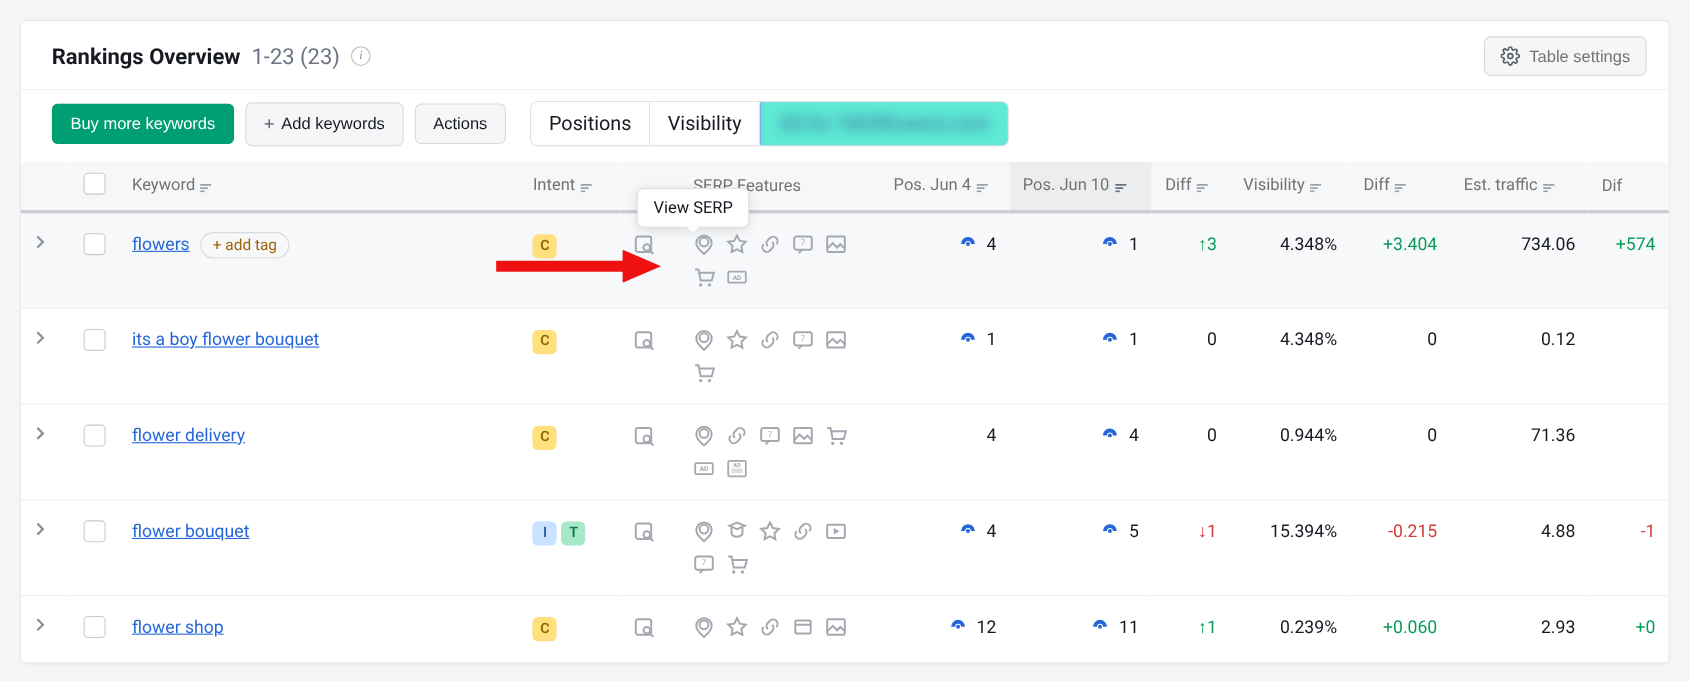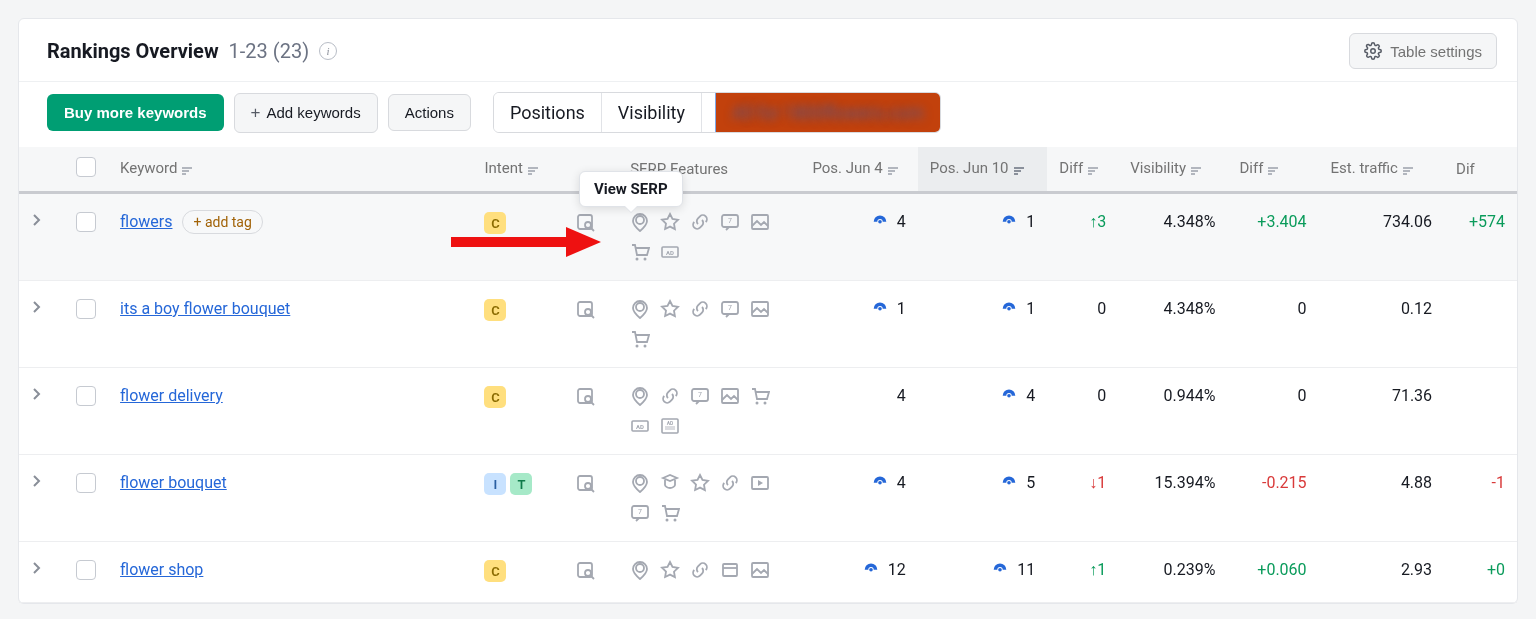--- a/index.html
+++ b/index.html
@@ -42,36 +42,36 @@
   .toolbar {
     display: flex; align-items: center; gap: 10px;
     padding: 10px 20px 14px 28px;
     border-top: 1px solid #eef0f2;
   }
   .btn {
     display: inline-flex; align-items: center; gap: 6px;
     border-radius: 6px; padding: 9px 16px; cursor: pointer;
     font-size: 15px; border: 1px solid transparent;
   }
-  .btn-primary { background: #009e73; color: #fff; font-weight: 700; }
+  .btn-primary { background: #009e73; color: #fff; font-weight: 400; }
   .btn-secondary { background: #f5f6f7; border-color: #d8dade; color: #171a22; }
   .tab-group {
     display: flex; border: 1px solid #d8dade; border-radius: 6px; overflow: hidden;
     margin-left: 12px;
   }
   .tab {
     padding: 9px 16px; font-size: 18px; cursor: pointer; background: #fff;
     border-right: 1px solid #e1e3e7;
   }
   .tab:last-child { border-right: none; }
   .tab.blurred {
-    background: #c2410c; border: 1.5px solid #7ea8e8;
+    background: #5eead4; border: 1.5px solid #7ea8e8;
     color: transparent; text-shadow: 0 0 10px rgba(60,90,160,.9);
     border-radius: 0 5px 5px 0;
-    margin: -1px -1px -1px 13px;
+    margin: -1px -1px -1px 0;
   }
   .table { width: 100%; border-collapse: collapse; table-layout: fixed; }
   .table th {
     text-align: left; font-weight: 400; color: #737373;
     padding: 10px 12px; font-size: 15px;
     background: #f6f7f8; border-bottom: 3px solid #c9cbd0;
     white-space: nowrap; overflow: hidden;
   }
   .table th.sorted { background: #ebedef; }
   .sort-ic { display:inline-block; vertical-align: middle; margin-left: 4px; }
@@ -152,21 +152,21 @@
       <div class="tab">Visibility</div>
       <div class="tab blurred">All for 1800flowers.com</div>
     </div>
   </div>
 
   <svg class="arrow-annot" style="left:432px; top:208px;" width="150" height="30" viewBox="0 0 150 30">
     <line x1="0" y1="15" x2="120" y2="15" stroke="#e11" stroke-width="10"></line>
     <polygon points="115,0 150,15 115,30" fill="#e11"></polygon>
   </svg>
 
-  <div class="tooltip" style="left:560px; top:152px;font-weight:bold;">
+  <div class="tooltip" style="left:560px; top:152px;">
     <span>View SERP</span>
   </div>
 
   <table class="table">
     <colgroup>
       <col class="col-exp">
         <col class="col-cb">
         <col class="col-kw">
         <col class="col-int">
       <col class="col-serp">

